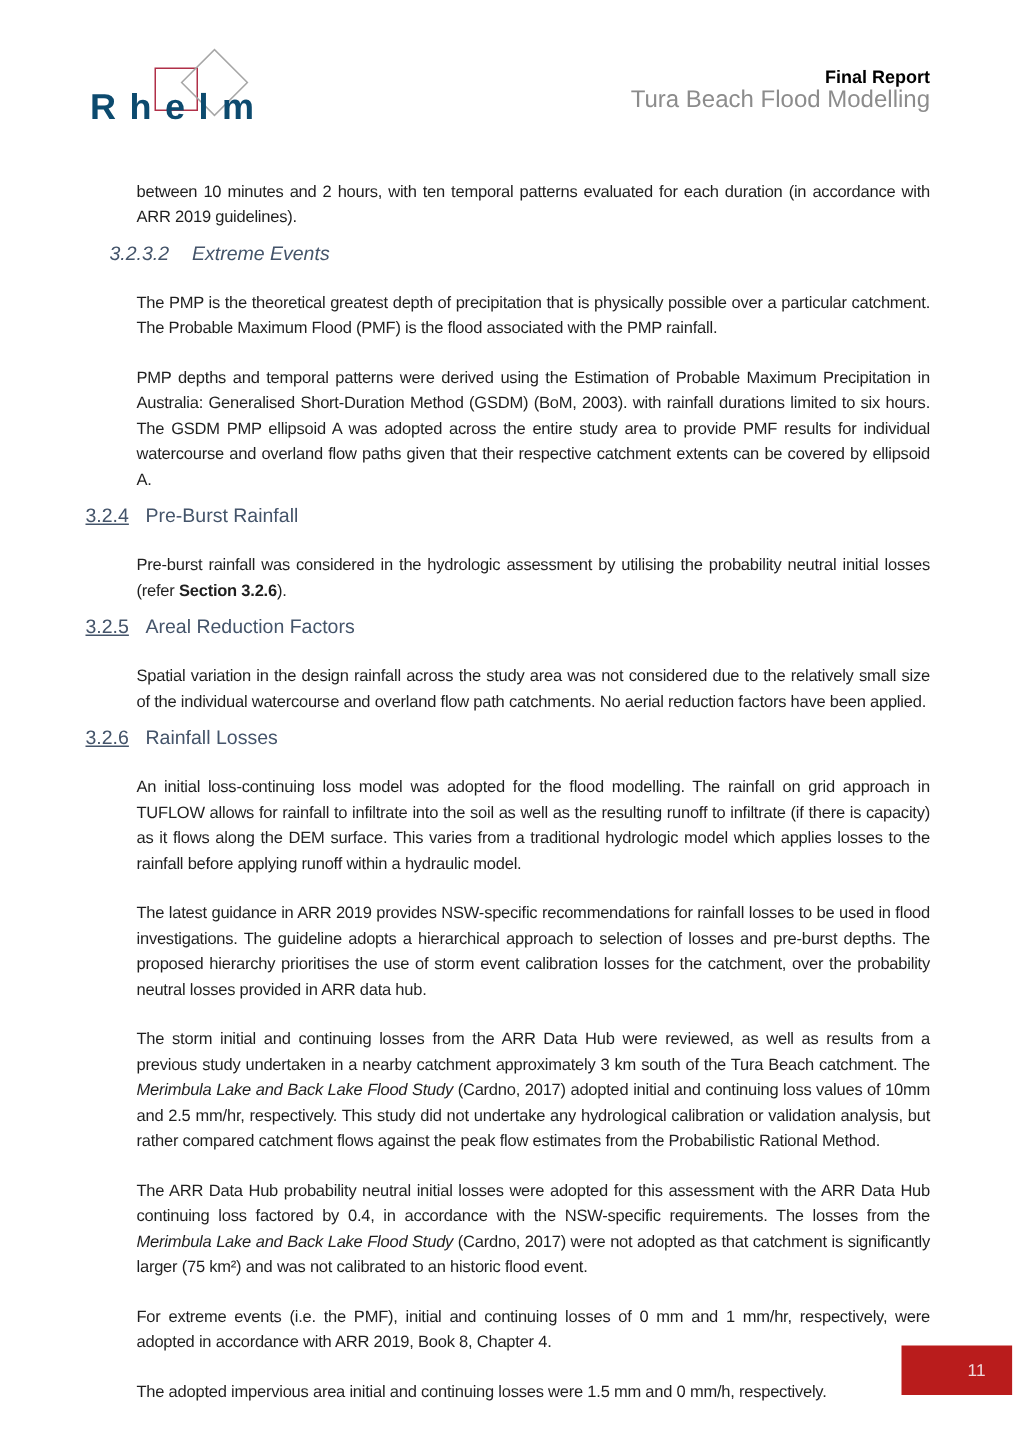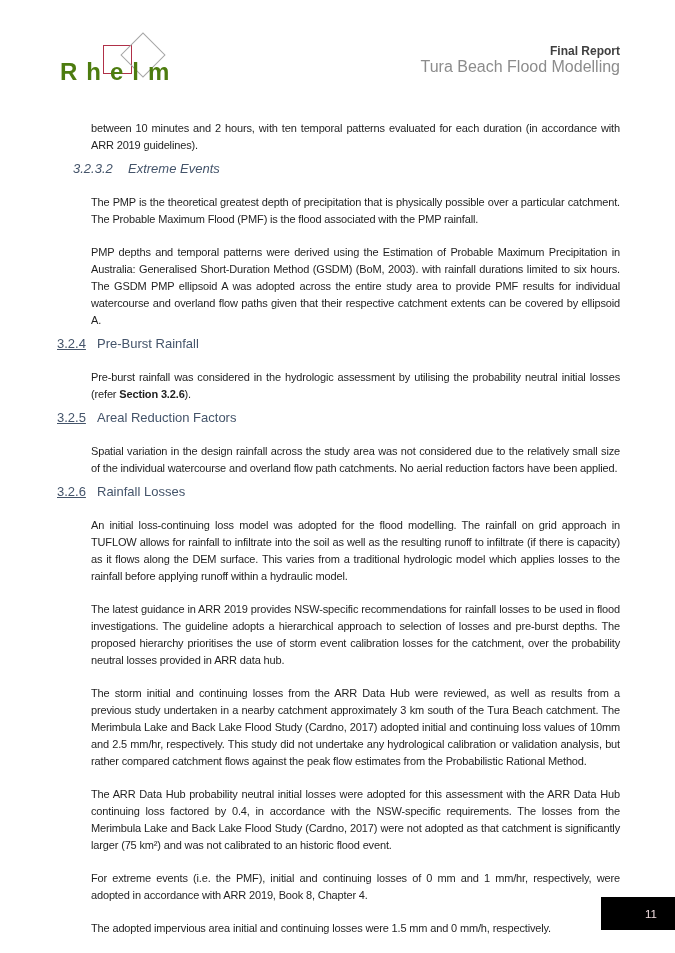--- a/index.html
+++ b/index.html
@@ -17,52 +17,52 @@
     position:absolute;left:46px;top:11px;width:27px;height:27px;
     border:1.5px solid #b03048;background:transparent;
   }
   .logo-diamond{
     position:absolute;left:70px;top:5px;width:30px;height:30px;
     border:1.5px solid #a6a6a6;background:transparent;
     transform:rotate(45deg);
   }
   .logo-text{
     position:absolute;left:3px;top:24px;
-    font-size:24px;font-weight:bold;color:#4d7c0f;
+    font-size:24px;font-weight:bold;color:#0c4a6e;
     letter-spacing:9px;z-index:2;
   }
   .header-meta{
     position:absolute;right:55px;top:44px;text-align:right;line-height:15px;
   }
-  .report-type{font-size:12px;font-weight:bold;color:#404040;}
+  .report-type{font-size:12px;font-weight:bold;color:#000000;}
   .project-title{font-size:16px;color:#8c8c8c;}
   
   .content{
     position:absolute;left:57px;top:104px;width:563px;
   }
   .body-text{
     margin:16px 0 5px 34px;
     font-size:11px;line-height:17px;letter-spacing:-0.15px;
     text-align:justify;
   }
   .h3,.h4{
     display:flex;align-items:baseline;
     margin:6px 0 4px 0;
     font-size:13px;line-height:18px;font-weight:normal;
     color:#44546a;
   }
   .h4{font-style:italic;}
   .h3 .num{display:inline-block;min-width:40px;text-decoration:underline;}
   .h4 .num{display:inline-block;min-width:55px;margin-left:16px;}
   .b{font-weight:bold;}
-  .i{}
+  .i{font-style:italic;}
   
   .page-number-box{
     position:absolute;right:0;top:897px;width:74px;height:33px;
-    background:#000000;
+    background:#b91c1c;
     display:flex;align-items:center;justify-content:flex-end;
     padding-right:18px;box-sizing:border-box;
   }
   .page-number{color:#f0dcdf;font-size:11.5px;}
 </style>
 </head>
 <body>
 
 <div class="page">
 

